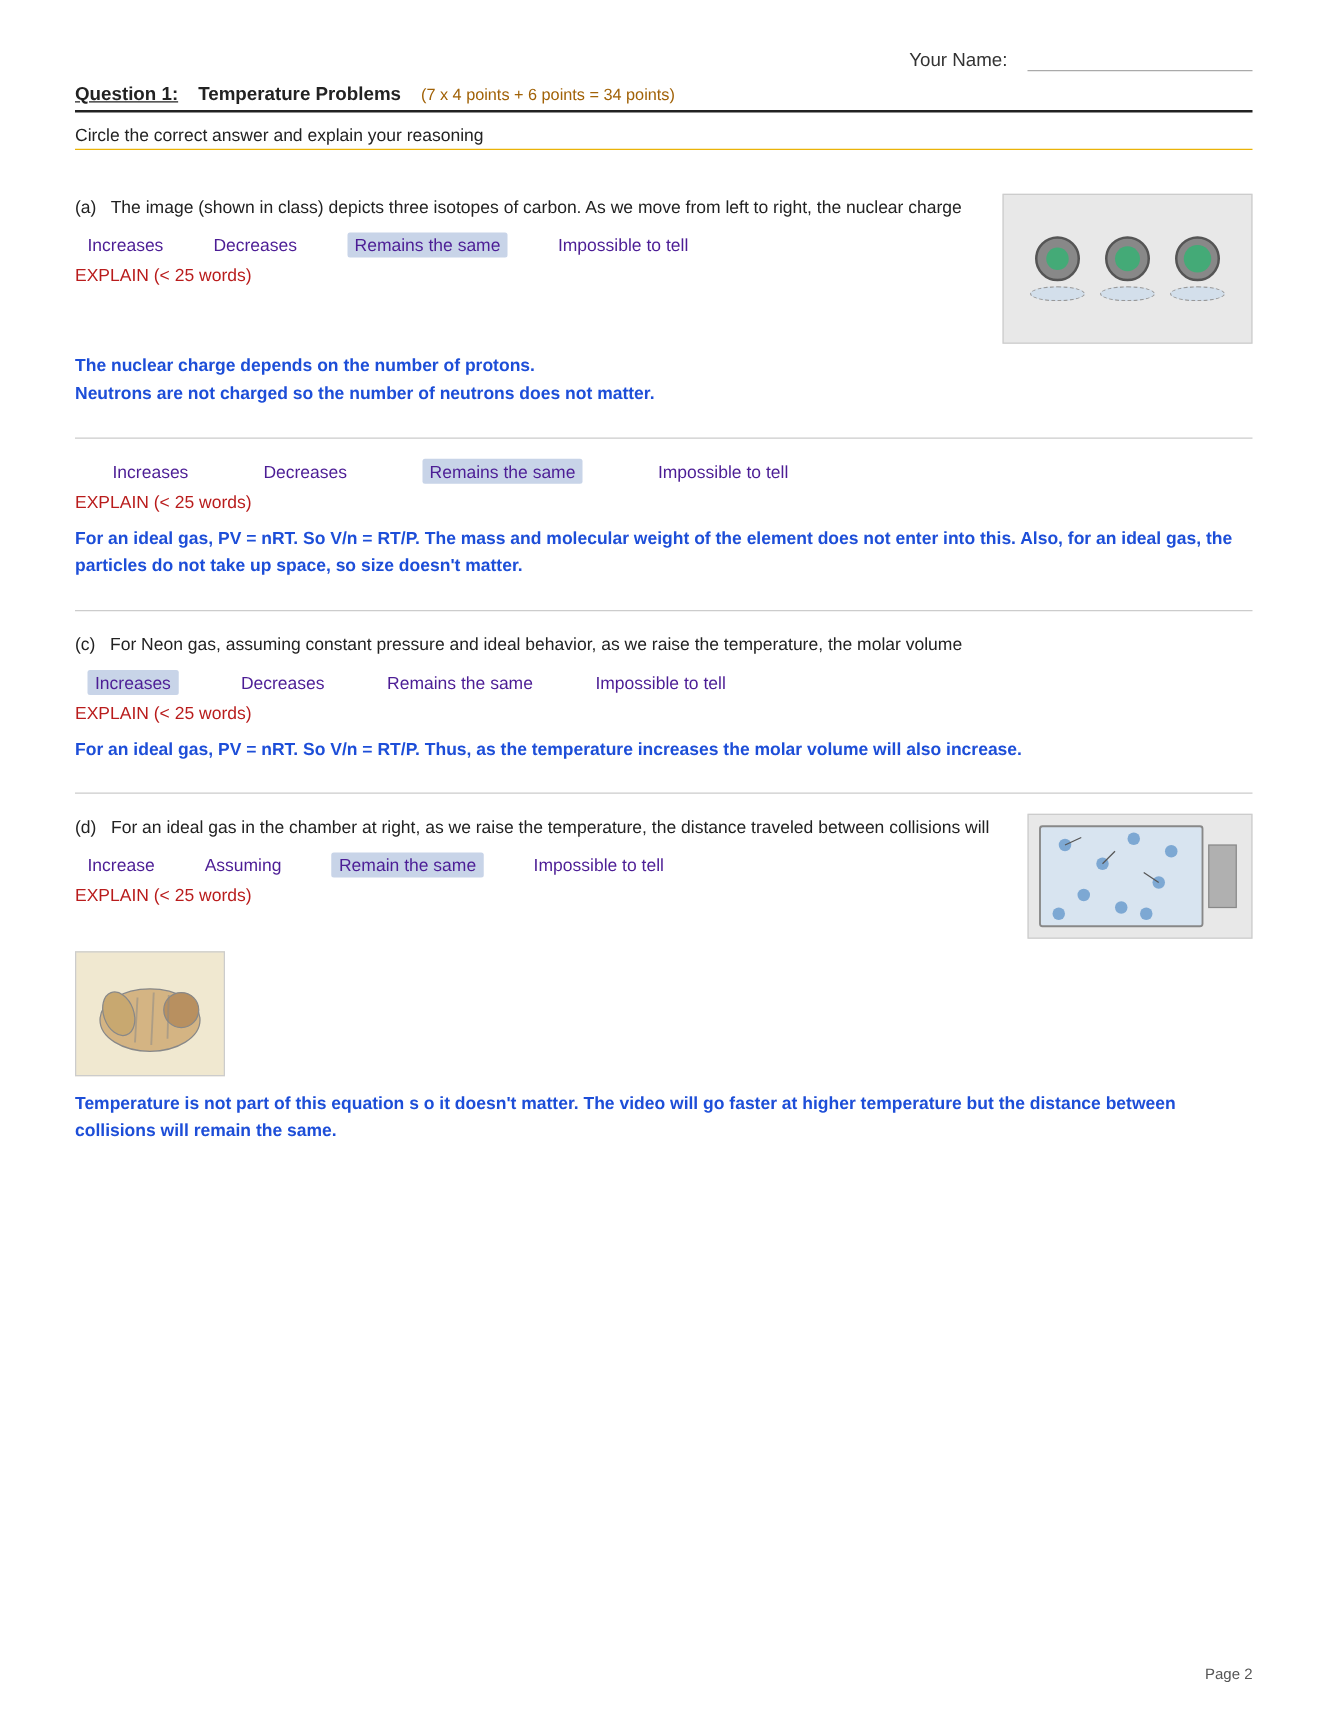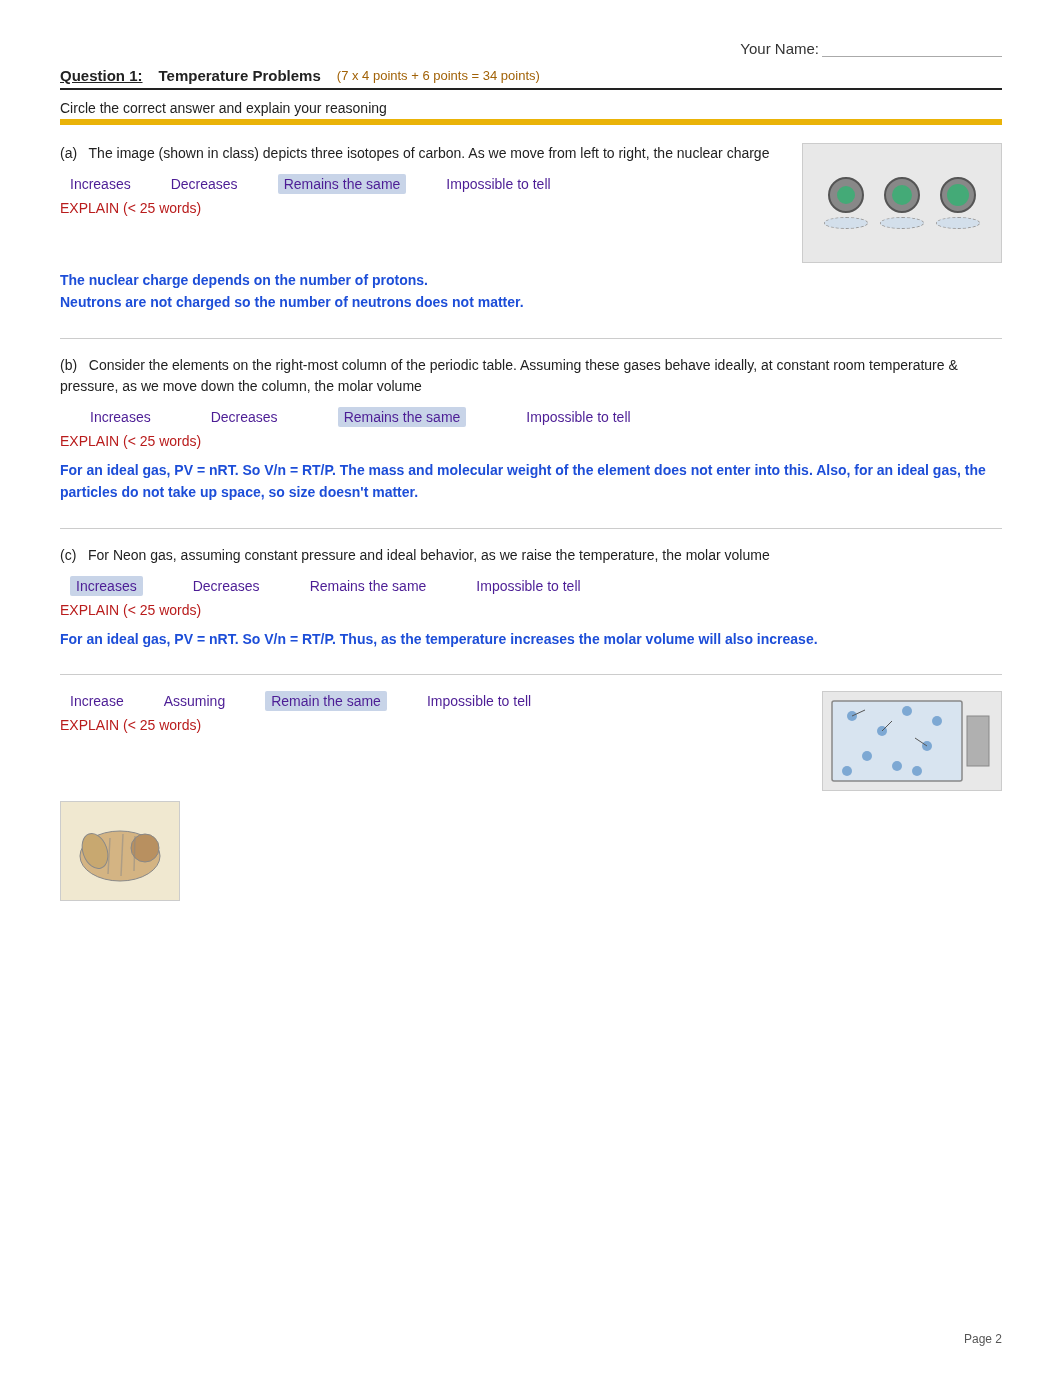--- a/index.html
+++ b/index.html
@@ -15,21 +15,21 @@
     }
 
     .your-name-row {
       display: flex;
       justify-content: flex-end;
       margin-bottom: 10px;
     }
     .your-name-label {
       font-size: 15px;
       color: #333;
-      margin-right: 3px;
+      margin-right: 16px;
     }
     .your-name-line {
       border-bottom: 1px solid #aaa;
       width: 180px;
       display: inline-block;
     }
 
     .question-header {
       display: flex;
       align-items: center;
@@ -47,23 +47,23 @@
       font-size: 15px;
       font-weight: bold;
     }
     .question-points {
       font-size: 13px;
       color: #a16207;
     }
 
     .instruction-line {
       font-size: 14px;
-      border-bottom: 6px solid #eab308;
+      border-bottom: 1px solid #eab308;
       padding-bottom: 3px;
-      margin-bottom: 18px;
+      margin-bottom: 35px;
       display: inline-block;
       width: 100%;
     }
 
     .section {
       margin-bottom: 24px;
     }
 
     .section-question {
       font-size: 14px;
@@ -249,24 +249,20 @@
     </div>
   </div>
   <div class="explanation-text" style="white-space:pre-line;">The nuclear charge depends on the number of protons.
 Neutrons are not charged so the number of neutrons does not matter.</div>
 </div>
 
 <hr class="divider">
 
 
 <div class="section">
-  <div class="section-question">
-    <span>(b)</span>&nbsp;&nbsp;
-    <span>Consider the elements on the right-most column of the periodic table. Assuming these gases behave ideally,  at constant room temperature &amp; pressure, as we move down the column, the molar volume</span>
-  </div>
   <div class="answer-row-b">
     <span class="answer-option">Increases</span>
     <span class="answer-option">Decreases</span>
     <span class="answer-option selected">Remains the same</span>
     <span class="answer-option">Impossible to tell</span>
   </div>
   <div class="explain-label">EXPLAIN (&lt; 25 words)</div>
   <div class="explanation-text" style="white-space:pre-line;margin-top:10px;">For an ideal gas, PV = nRT.    So V/n = RT/P. The mass and molecular weight of the element does not enter into this. Also, for an ideal    gas, the particles do not take up space, so size doesn't matter.</div>
 </div>
 
@@ -287,20 +283,24 @@
   <div class="explain-label">EXPLAIN (&lt; 25 words)</div>
   <div class="explanation-text" style="white-space:pre-line;margin-top:10px;">For an ideal gas, PV = nRT.    So V/n = RT/P. Thus, as the temperature increases the molar volume will also increase.</div>
 </div>
 
 <hr class="divider">
 
 
 <div class="section">
   <div class="section-with-image">
     <div class="section-text-block">
+      <div class="section-question">
+        <span>(d)</span>&nbsp;&nbsp;
+        <span>For an ideal gas in the chamber at right, as we raise the temperature, the distance traveled between collisions will</span>
+      </div>
       <div class="answer-row">
         <span class="answer-option">Increase</span>
         <span class="answer-option">Assuming</span>
         <span class="answer-option selected">Remain the same</span>
         <span class="answer-option">Impossible to tell</span>
       </div>
       <div class="explain-label">EXPLAIN (&lt; 25 words)</div>
     </div>
 
     <div class="chamber-image" style="position:relative;">
@@ -333,19 +333,20 @@
         <ellipse cx="30" cy="45" rx="12" ry="18" fill="#c8a870" stroke="#888" stroke-width="1" transform="rotate(-20,30,45)"></ellipse>
         <circle cx="80" cy="42" r="14" fill="#b89060" stroke="#888" stroke-width="1"></circle>
 
         <line x1="45" y1="32" x2="43" y2="68" stroke="#888" stroke-width="1.5" opacity="0.5"></line>
         <line x1="58" y1="28" x2="56" y2="70" stroke="#888" stroke-width="1.5" opacity="0.5"></line>
         <line x1="70" y1="30" x2="69" y2="65" stroke="#888" stroke-width="1.5" opacity="0.5"></line>
       </svg>
     </div>
   </div>
 
+  <div class="explanation-text" style="white-space:pre-line;margin-top:10px;">Temperature is not part of this equation s      o it doesn't matter. The video will go faster at higher temperature but the distance between collisions will remain the same.</div>
 </div>
 
 
 <div class="page-number">Page 2</div>
 
 
 
 
 </body></html>

